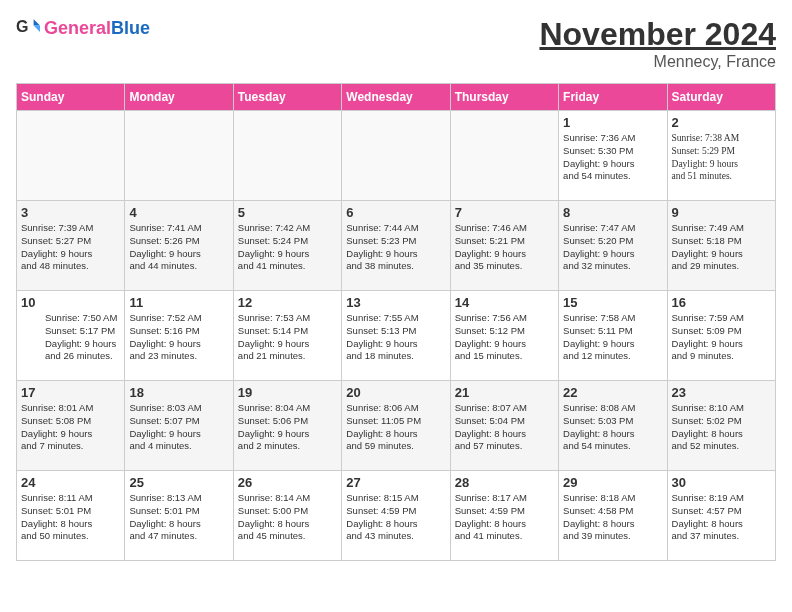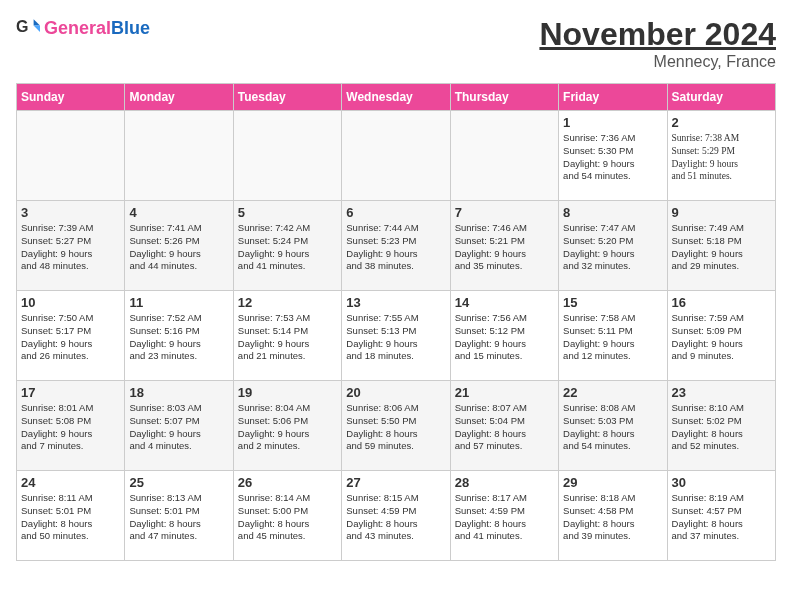--- a/index.html
+++ b/index.html
@@ -183,21 +183,21 @@
           <span class="day-number">9</span>
           <div class="day-info" style="white-space: pre-line;">Sunrise: 7:49 AM
 Sunset: 5:18 PM
 Daylight: 9 hours
 and 29 minutes.</div>
         </td>
       </tr>
       <tr>
         <td>
           <span class="day-number">10</span>
-          <div class="day-info" style="white-space: pre-line;">Sunrise: 7:50 AM
+          <div class="day-info" style="white-space: pre-line; margin-left: 24px;">Sunrise: 7:50 AM
 Sunset: 5:17 PM
 Daylight: 9 hours
 and 26 minutes.</div>
         </td>
         <td>
           <span class="day-number">11</span>
           <div class="day-info" style="white-space: pre-line;">Sunrise: 7:52 AM
 Sunset: 5:16 PM
 Daylight: 9 hours
 and 23 minutes.</div>
@@ -256,21 +256,21 @@
         <td>
           <span class="day-number">19</span>
           <div class="day-info" style="white-space: pre-line;">Sunrise: 8:04 AM
 Sunset: 5:06 PM
 Daylight: 9 hours
 and 2 minutes.</div>
         </td>
         <td>
           <span class="day-number">20</span>
           <div class="day-info" style="white-space: pre-line;">Sunrise: 8:06 AM
-Sunset: 5:50 PM
+Sunset: 11:05 PM
 Daylight: 8 hours
 and 59 minutes.</div>
         </td>
         <td>
           <span class="day-number">21</span>
           <div class="day-info" style="white-space: pre-line;">Sunrise: 8:07 AM
 Sunset: 5:04 PM
 Daylight: 8 hours
 and 57 minutes.</div>
         </td>

